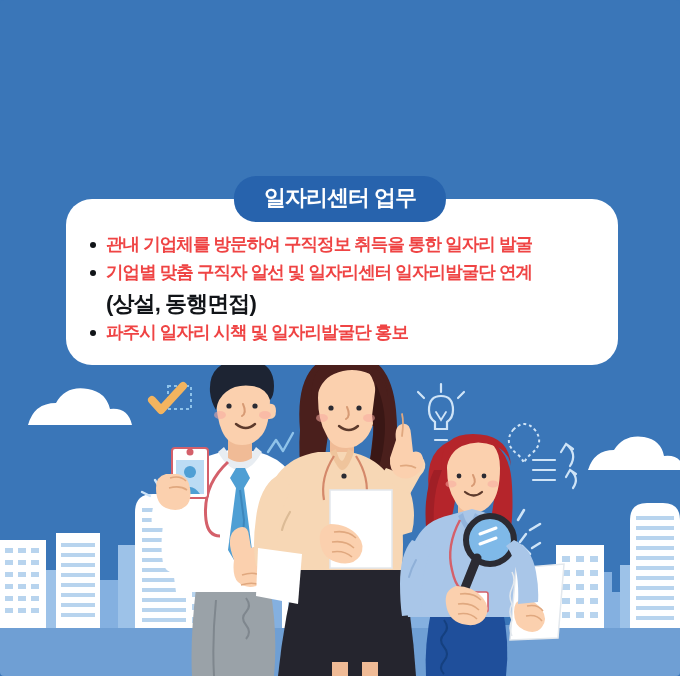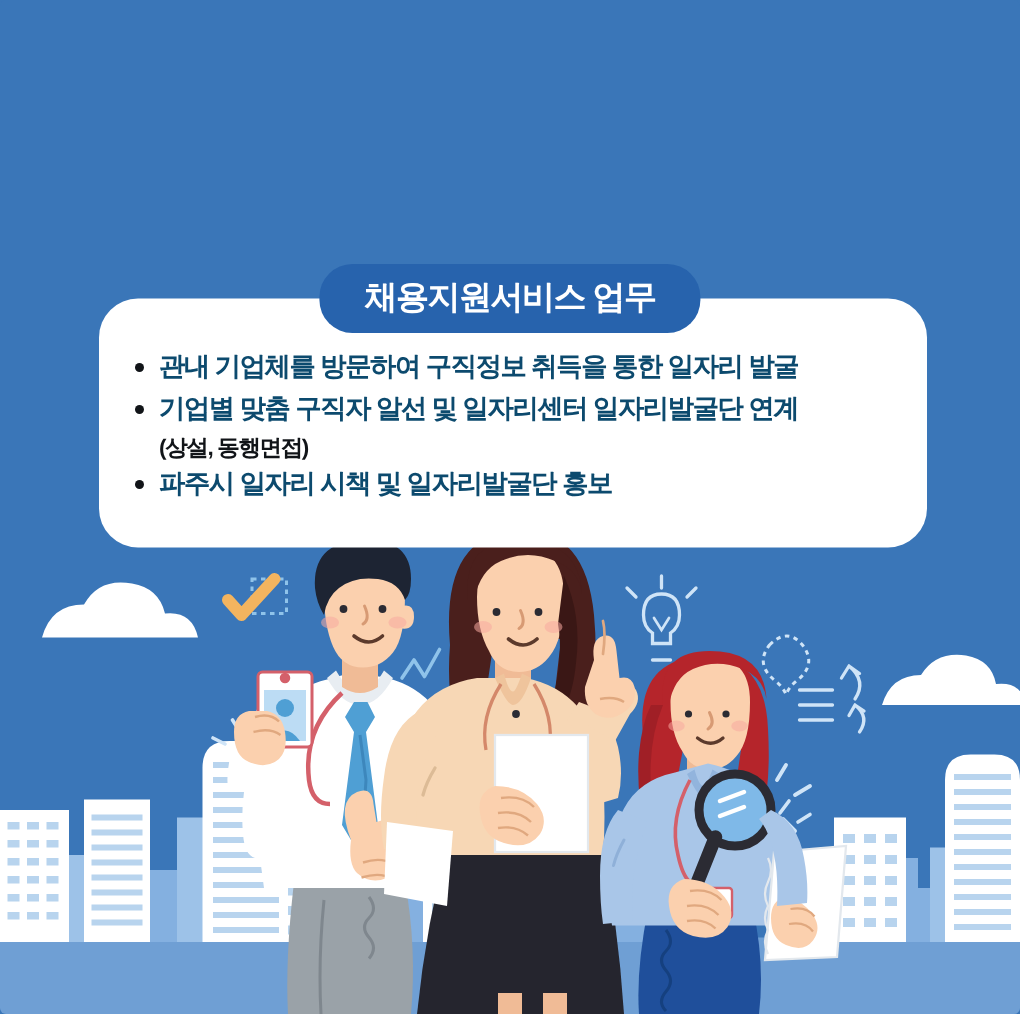--- a/index.html
+++ b/index.html
@@ -83,36 +83,36 @@
     border-radius:26px;
     z-index:3;
     padding:32px 22px 10px 22px;
   }
   .bullets { list-style:none; }
   .bullet {
     position:relative;
     font-size:17.5px;
     font-weight:700;
     letter-spacing:-0.9px;
-    color:#0c4a6e;
+    color:#ef4444;
     line-height:1.5;
     padding-left:18px;
     margin-bottom:2px;
     white-space:nowrap;
   }
   .bullet::before {
     content:"";
     position:absolute;
     left:2px; top:11px;
     width:6px; height:6px;
     border-radius:50%;
     background:#111418;
   }
   .subline {
-    font-size:15px; font-weight:700; letter-spacing:-0.9px;
+    font-size:22px; font-weight:700; letter-spacing:-0.9px;
     color:#111418; line-height:1.45;
     padding-left:18px;
     white-space:nowrap;
   }
 
   
   .scene {
     position:absolute;
     left:0; top:0;
     width:680px; height:676px;
@@ -505,15 +505,15 @@
 
   <div class="card">
     <ul class="bullets">
       <li class="bullet">관내 기업체를 방문하여 구직정보 취득을 통한 일자리 발굴</li>
       <li class="bullet">기업별 맞춤 구직자 알선 및 일자리센터 일자리발굴단 연계</li>
       <li class="subline">(상설, 동행면접)</li>
       <li class="bullet">파주시 일자리 시책 및 일자리발굴단 홍보</li>
     </ul>
   </div>
 
-  <div class="badge">채용지원서비스 업무</div>
+  <div class="badge">일자리센터 업무</div>
 
 </div>
 
 </body></html>

